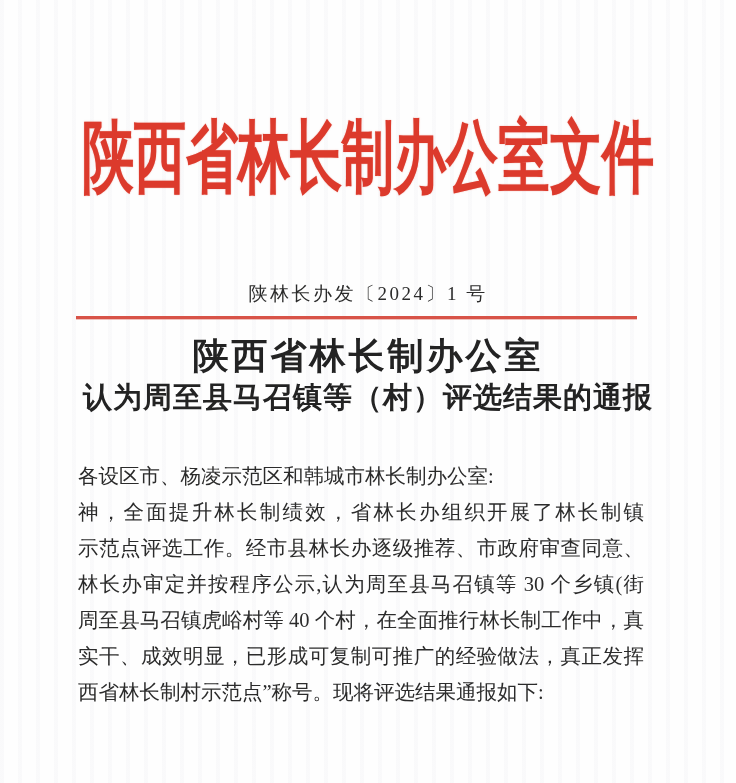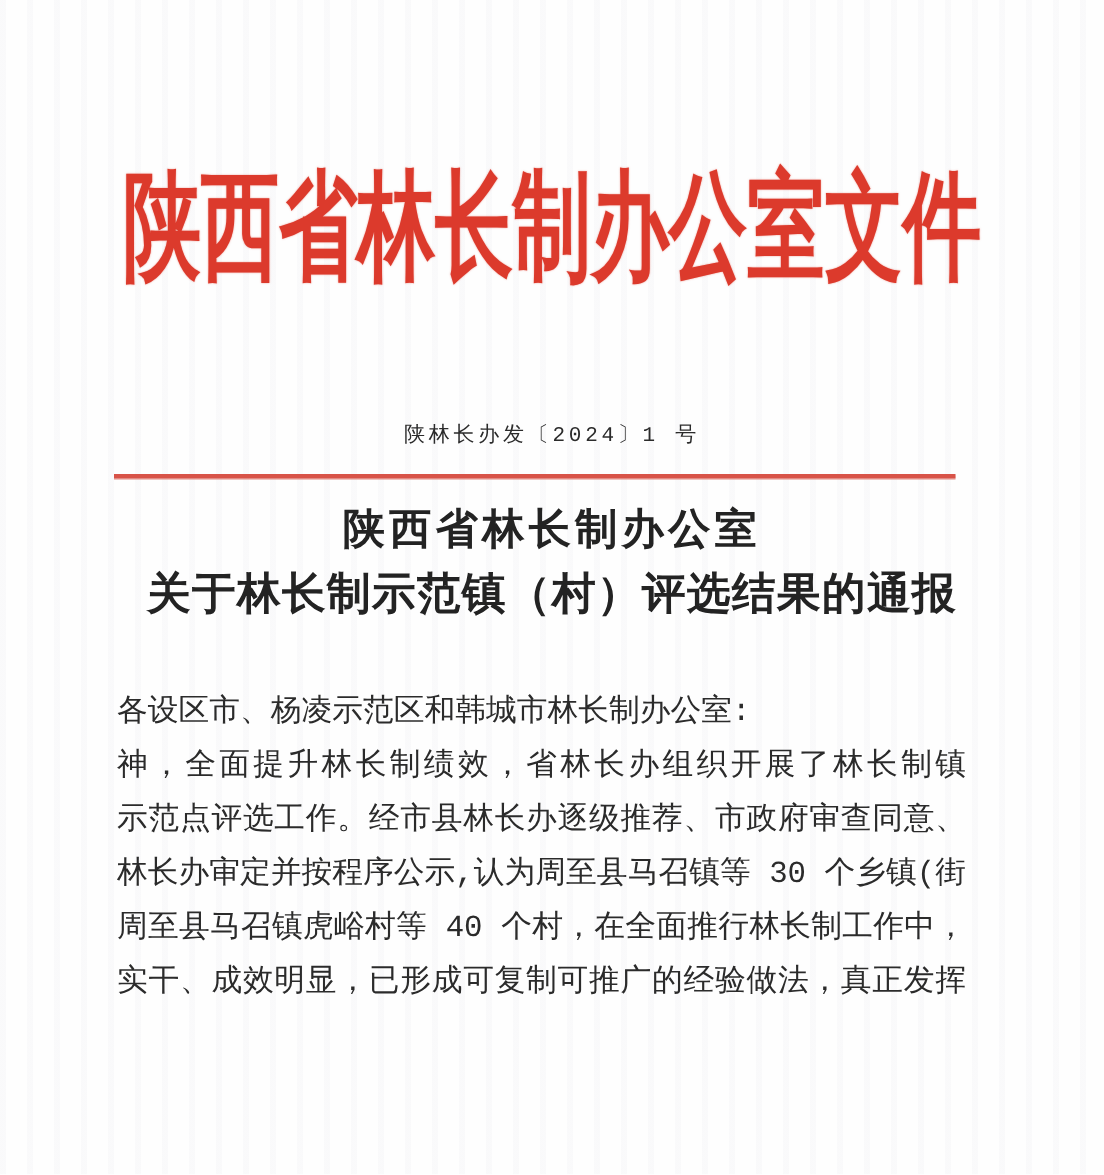--- a/index.html
+++ b/index.html
@@ -7,21 +7,21 @@
   .page {
     position: relative;
     width: 736px;
     height: 783px;
     overflow: hidden;
     background:
       repeating-linear-gradient(90deg,
         rgba(246,246,248,0.55) 0px, rgba(246,246,248,0.55) 4px,
         rgba(255,255,255,0) 4px, rgba(255,255,255,0) 18px),
       #fefefe;
-    font-family: Liberation Mono, monospace;
+    font-family: Liberation Serif, serif;
   }
 
   
   .banner {
     position: absolute;
     top: 119px;
     left: 0;
     width: 736px;
     text-align: center;
     color: #dc3a2c;
@@ -34,21 +34,21 @@
     text-shadow: 0 0 1px rgba(220,58,44,0.55);
   }
 
   
   .doc-number {
     position: absolute;
     top: 281px;
     left: 0;
     width: 736px;
     text-align: center;
-    font-size: 14px;
+    font-size: 19px;
     letter-spacing: 2.5px;
     color: #2b2b2b;
     white-space: nowrap;
   }
 
   
   .red-rule {
     position: absolute;
     top: 316px;
     left: 76px;
@@ -62,21 +62,21 @@
   .doc-title {
     position: absolute;
     top: 336px;
     left: 0;
     width: 736px;
     text-align: center;
     font-weight: bold;
     color: #232323;
     white-space: nowrap;
   }
-  .title-l1 { font-size: 28px; line-height: 40px; letter-spacing: 3px; }
+  .title-l1 { font-size: 36px; line-height: 40px; letter-spacing: 3px; }
   .title-l2 { font-size: 29px; line-height: 43px; letter-spacing: 1px; }
 
   
   .body-block {
     position: absolute;
     top: 458px;
     left: 78px;
     width: 566px;
     font-size: 20.5px;
     color: #2b2b2b;
@@ -99,25 +99,26 @@
 <div class="page">
 
   <div class="banner">陕西省林长制办公室文件</div>
 
   <div class="doc-number">陕林长办发〔2024〕1 号</div>
 
   <div class="red-rule"></div>
 
   <div class="doc-title">
     <div class="title-l1">陕西省林长制办公室</div>
-    <div class="title-l2">关于林长制示范镇（村）评选结果的通报</div>
+    <div class="title-l2">认为周至县马召镇等（村）评选结果的通报</div>
   </div>
 
   <div class="body-block">
     <div class="line">各设区市、杨凌示范区和韩城市林长制办公室:</div>
     <div class="line just">神，全面提升林长制绩效，省林长办组织开展了林长制镇（村）</div>
     <div class="line just">示范点评选工作。经市县林长办逐级推荐、市政府审查同意、省</div>
     <div class="line just">林长办审定并按程序公示,认为周至县马召镇等 30 个乡镇(街道)、</div>
     <div class="line just">周至县马召镇虎峪村等 40 个村，在全面推行林长制工作中，真抓</div>
     <div class="line just">实干、成效明显，已形成可复制可推广的经验做法，真正发挥了</div>
+    <div class="line">西省林长制村示范点”称号。现将评选结果通报如下:</div>
   </div>
 
 </div>
 
 </body></html>

